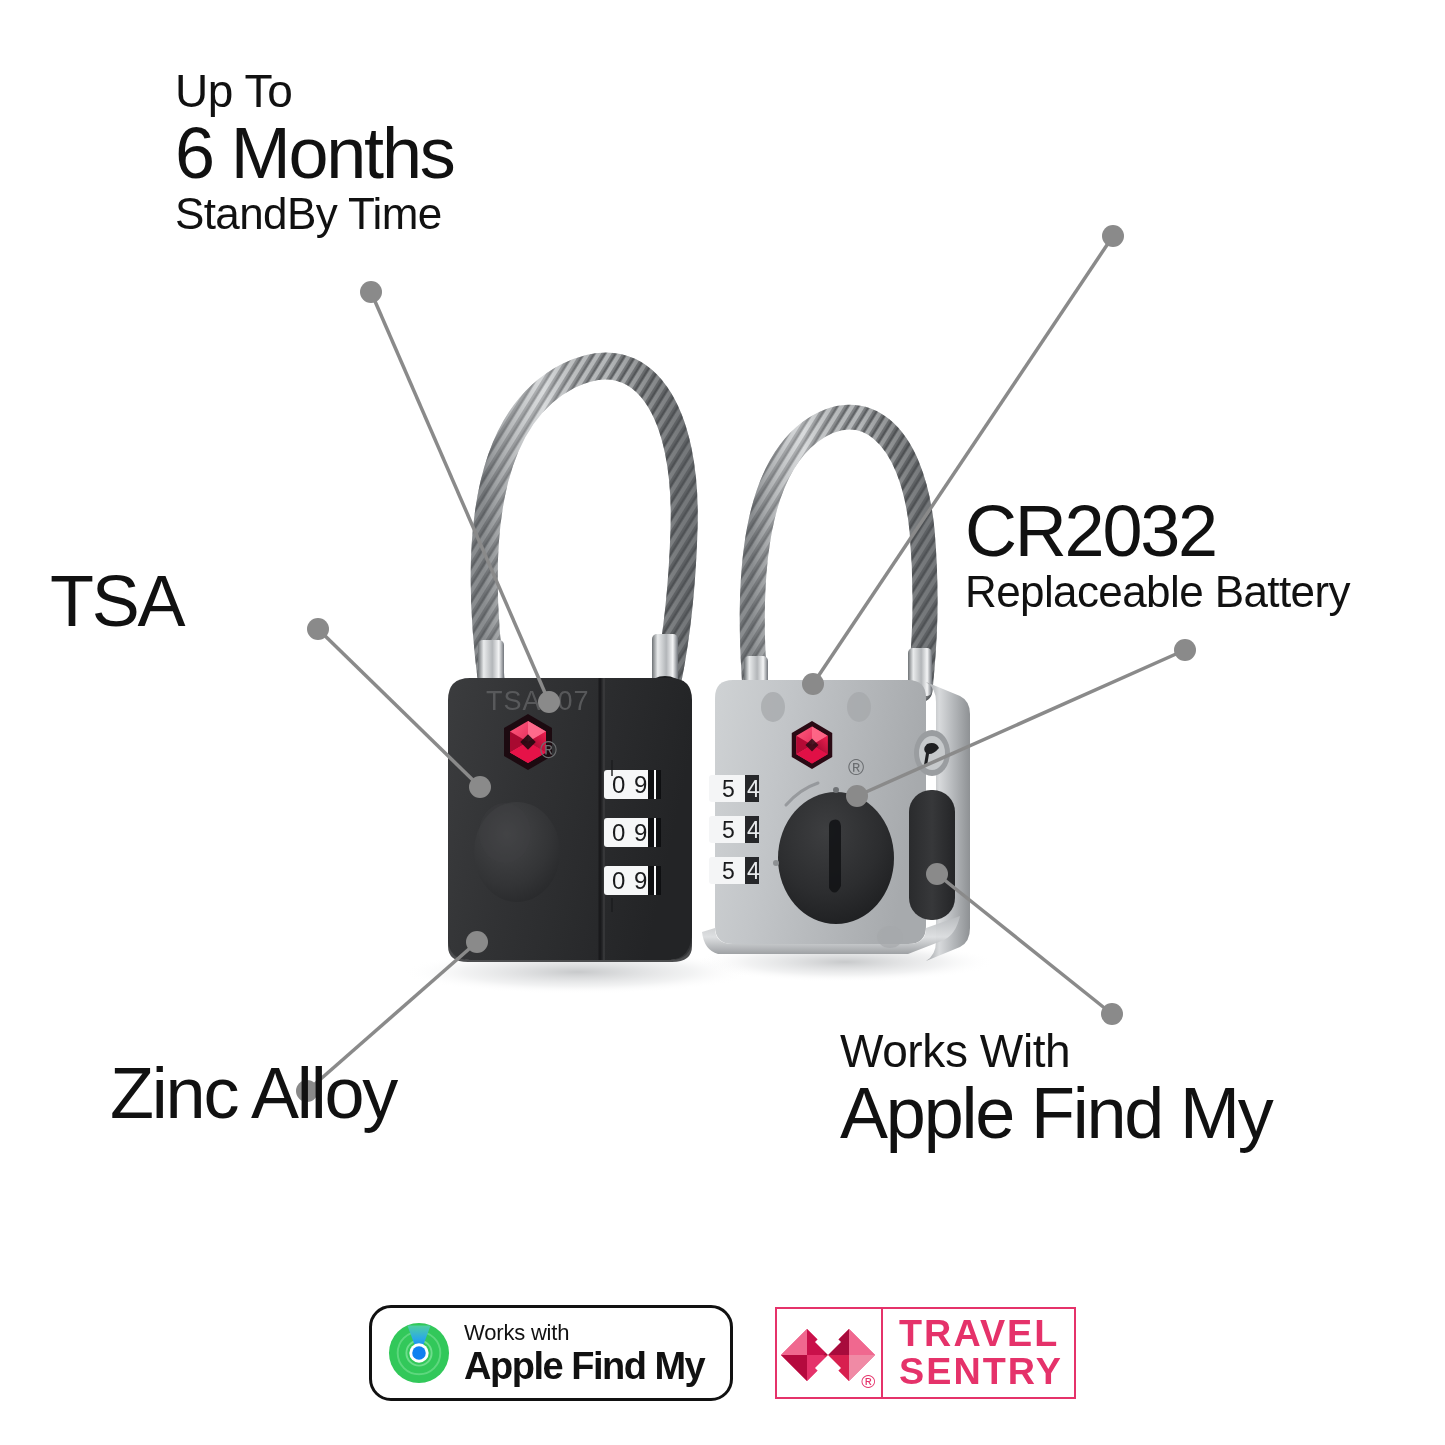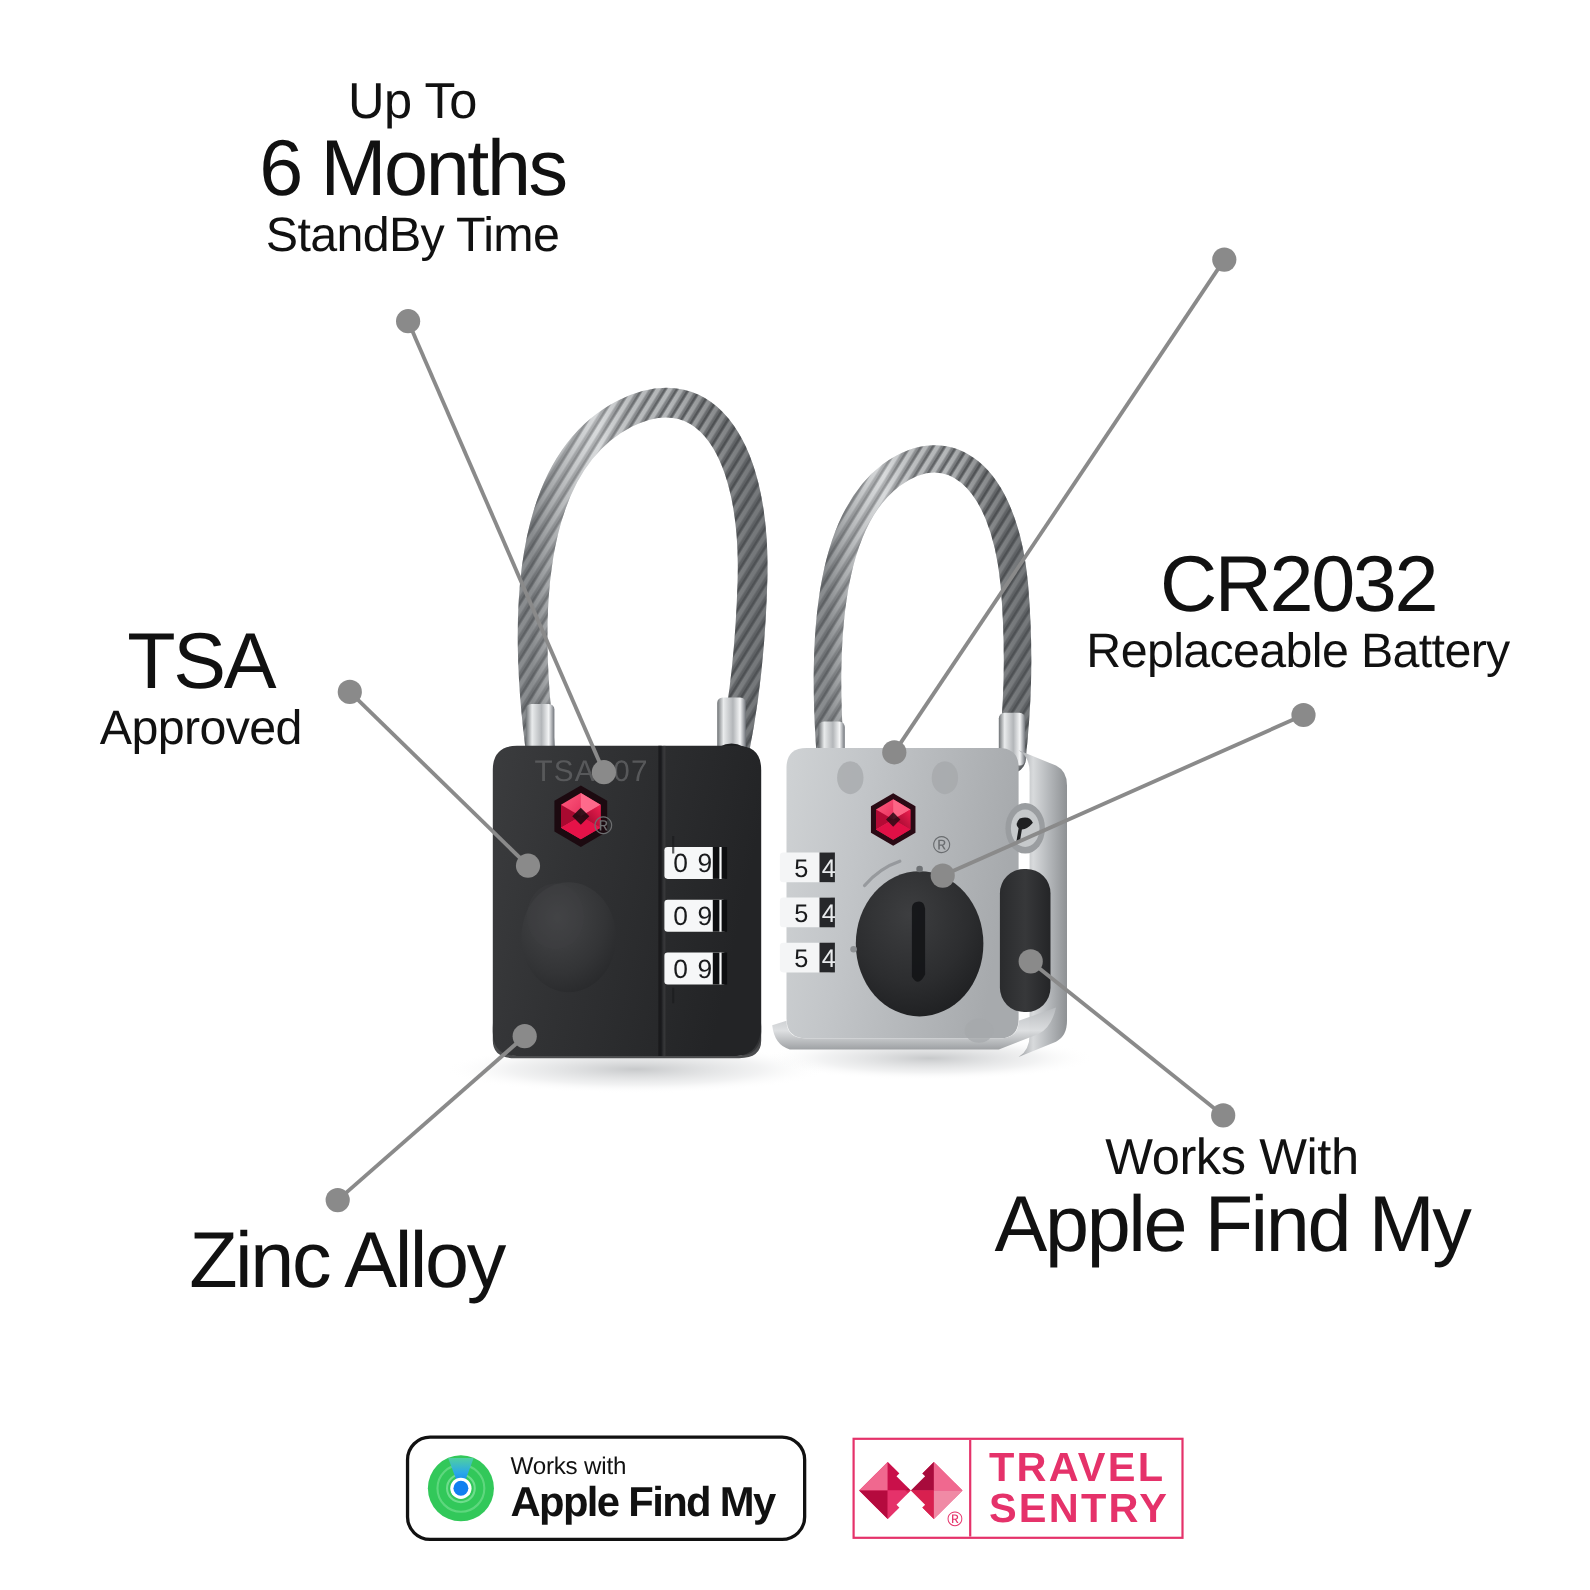--- a/index.html
+++ b/index.html
@@ -39,21 +39,21 @@
     letter-spacing: -2.2px;
     display: block;
     margin: 2px 0 2px 0;
   }
   .callout .sub-bottom {
     font-size: 44px;
     font-weight: 400;
     letter-spacing: -0.6px;
     display: block;
   }
-  .c-center { text-align: center; }
+  .c-center { text-align: left; }
 
   
   .leaders {
     position: absolute;
     left: 0; top: 0;
     width: 1445px;
     height: 1445px;
     pointer-events: none;
   }
 
@@ -395,29 +395,28 @@
 
   <div class="callout c-center" style="left:175px; top:68px; width:400px;">
     <span class="sub-top">Up To</span>
     <span class="headline">6 Months</span>
     <span class="sub-bottom">StandBy Time</span>
   </div>
 
 
   <div class="callout c-center" style="left:50px; top:563px; width:265px;">
     <span class="headline">TSA</span>
-    <span class="sub-bottom">Approved</span>
   </div>
 
   <div class="callout c-center" style="left:965px; top:493px; width:430px;">
     <span class="headline">CR2032</span>
     <span class="sub-bottom">Replaceable Battery</span>
   </div>
 
-  <div class="callout c-center" style="left:110px; top:1108px; width:410px;">
+  <div class="callout c-center" style="left:110px; top:1055px; width:410px;">
     <span class="headline">Zinc Alloy</span>
   </div>
 
   <div class="callout c-center" style="left:840px; top:1028px; width:560px;">
     <span class="sub-top">Works With</span>
     <span class="headline">Apple Find My</span>
   </div>
 
   <div class="badges">
 

